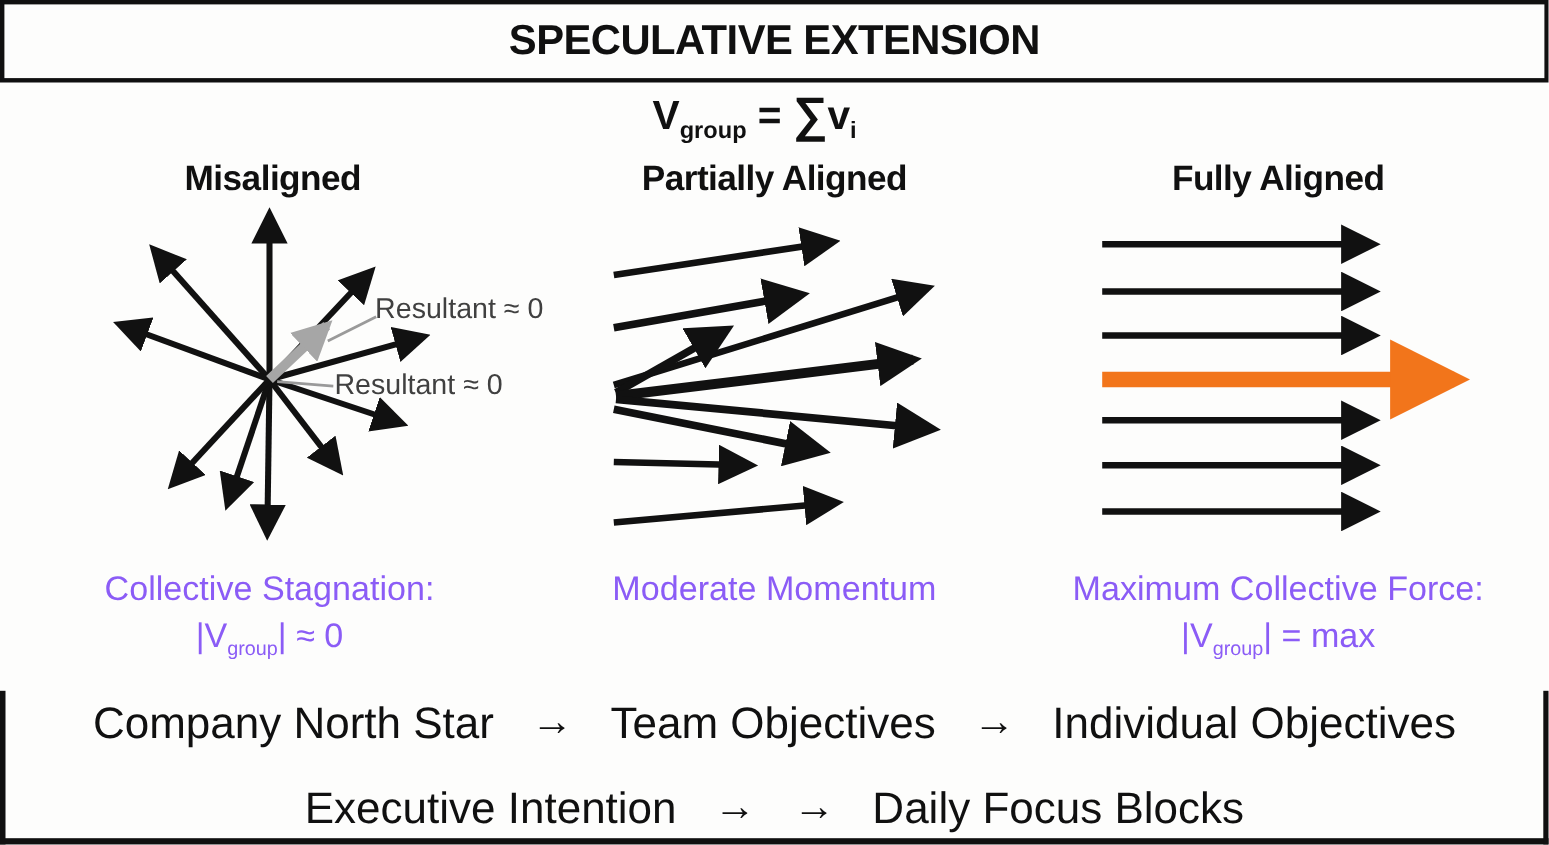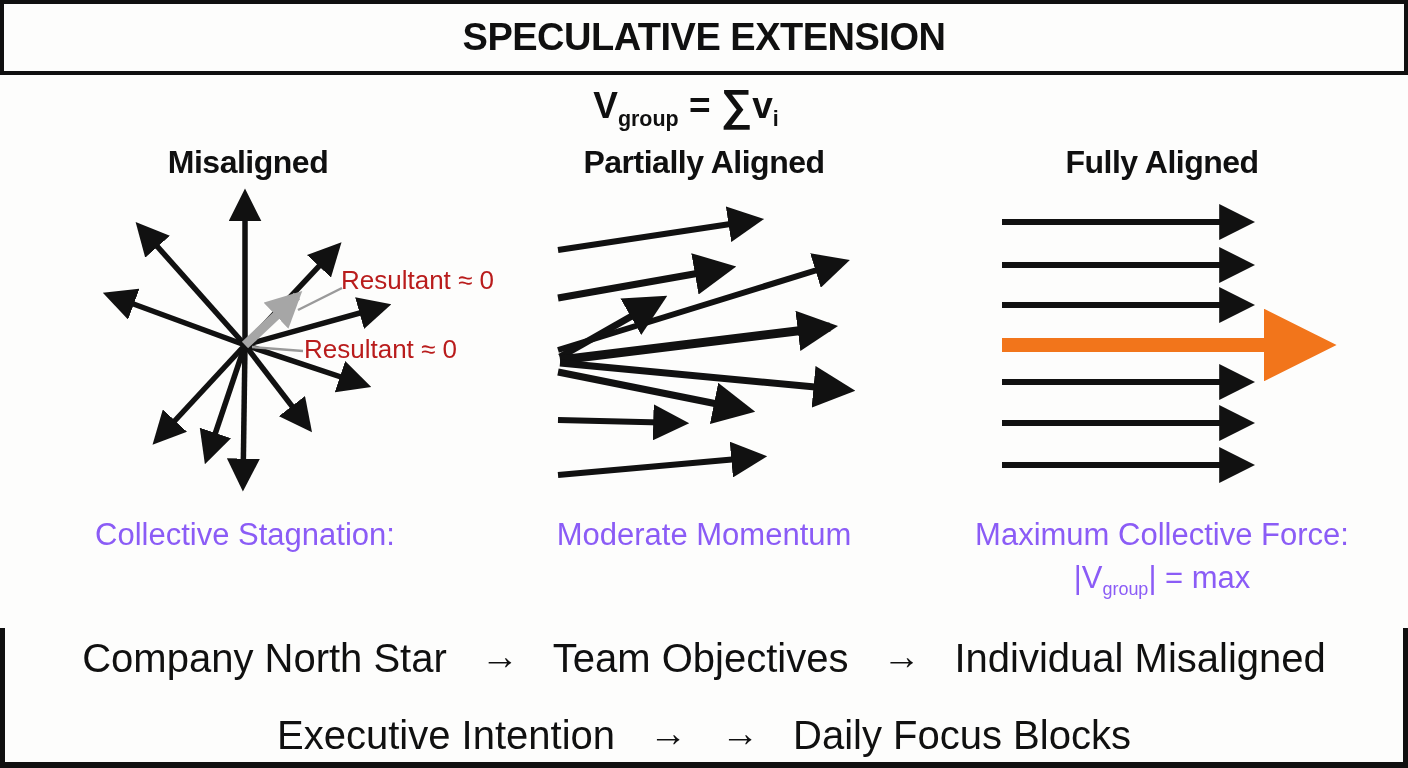--- a/index.html
+++ b/index.html
@@ -30,21 +30,21 @@
 
   .panel-title{
     position:absolute;top:144px;width:400px;text-align:center;
     font-size:32px;font-weight:bold;letter-spacing:-0.5px;
   }
   .pt-1{left:48px;}
   .pt-2{left:504px;}
   .pt-3{left:962px;}
 
   .resultant-label{
-    position:absolute;font-size:26px;white-space:nowrap;color:#b91c1c;
+    position:absolute;font-size:26px;white-space:nowrap;color:#404040;
   }
   .rl-1{left:341px;top:265px;}
   .rl-2{left:304px;top:334px;}
 
   .caption{
     position:absolute;top:514px;width:400px;text-align:center;
     font-size:31px;line-height:1.38;color:#8b5cf6;
   }
   .cap-1{left:45px;}
   .cap-2{left:504px;}
@@ -126,40 +126,43 @@
 
   <div class="panel-title pt-1">Misaligned</div>
   <div class="panel-title pt-2">Partially Aligned</div>
   <div class="panel-title pt-3">Fully Aligned</div>
 
   <div class="resultant-label rl-1">Resultant ≈ 0</div>
   <div class="resultant-label rl-2">Resultant ≈ 0</div>
 
   <div class="caption cap-1">
     <div>Collective Stagnation:</div>
+    <div class="cap-formula">
+      <span>|V</span><sub>group</sub><span>| ≈ 0</span>
+    </div>
   </div>
 
   <div class="caption cap-2">
     <div>Moderate Momentum</div>
   </div>
 
   <div class="caption cap-3">
     <div>Maximum Collective Force:</div>
     <div class="cap-formula">
       <span>|V</span><sub>group</sub><span>| = max</span>
     </div>
   </div>
 
   <div class="footer-band">
     <div class="footer-row">
       <span>Company North Star</span>
       <span class="arrow-glyph">→</span>
       <span>Team Objectives</span>
       <span class="arrow-glyph">→</span>
-      <span>Individual Misaligned</span>
+      <span>Individual Objectives</span>
     </div>
     <div class="footer-row">
       <span>Executive Intention</span>
       <span class="arrow-glyph">→</span>
       <span class="arrow-glyph">→</span>
       <span>Daily Focus Blocks</span>
     </div>
   </div>
 
 </div>

